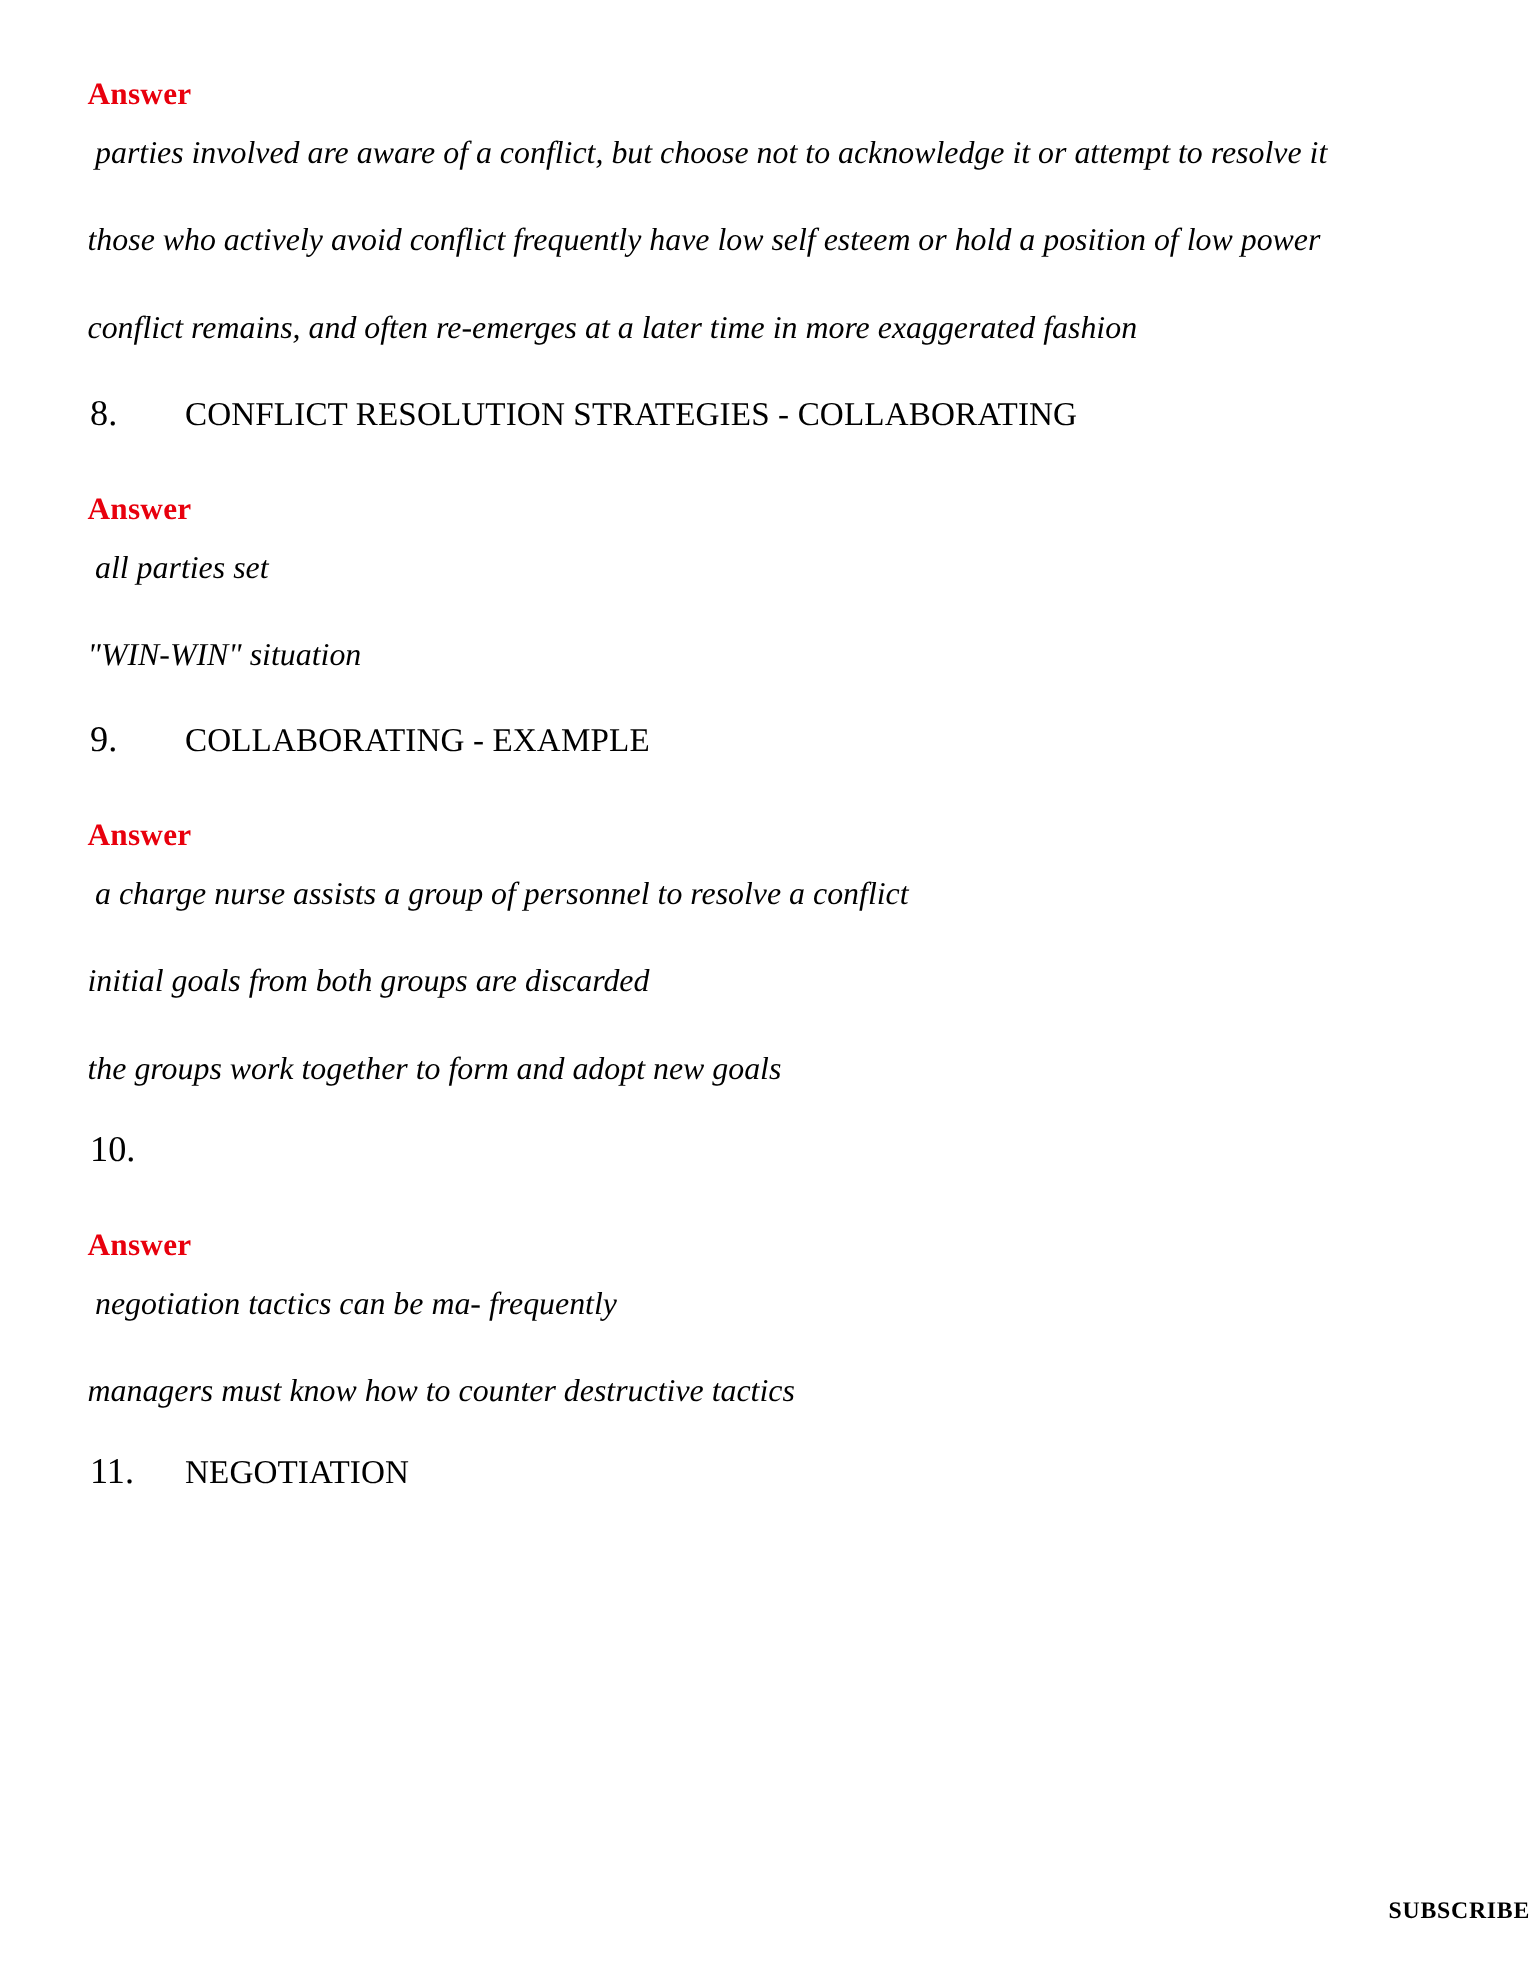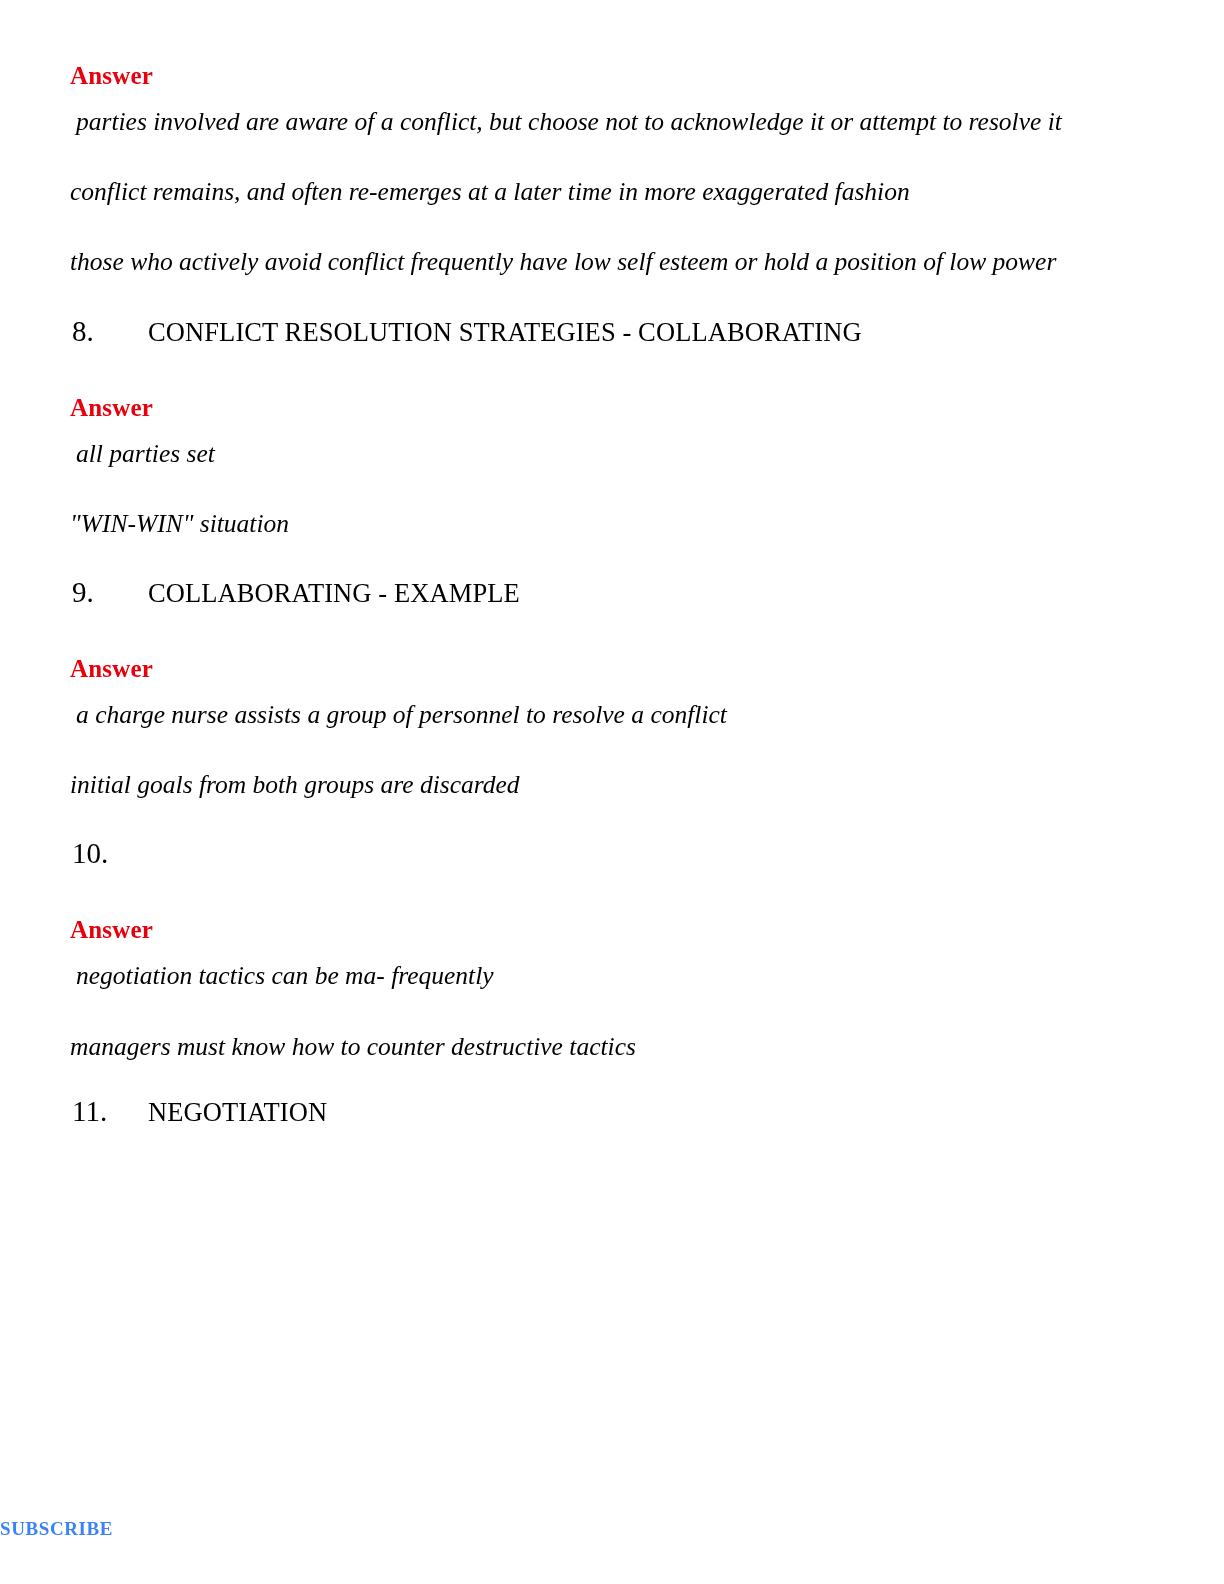--- a/index.html
+++ b/index.html
@@ -63,58 +63,59 @@
   }
   .block {
     margin-bottom: 0;
   }
   .answer-block { margin-top: 46px; }
   .subscribe {
     position: absolute;
     bottom: 44px;
     left: 0;
     width: 100%;
-    text-align: left;
-    color: #3b82f6;
+    text-align: right;
+    color: #000000;
     font-size: 19px;
     font-weight: bold;
     font-family: "Liberation Serif", serif;
     letter-spacing: 0.6px;
   }
 </style>
 </head>
 <body>
 
 <div class="page">
 
   <div class="block">
     <div class="answer-label">Answer</div>
     <p class="body-line lead"> parties involved are aware of a conflict, but choose not to acknowledge it or attempt to resolve it</p>
+    <p class="body-line">those who actively avoid conflict frequently have low self esteem or hold a position of low power</p>
     <p class="body-line">conflict remains, and often re-emerges at a later time in more exaggerated fashion</p>
-    <p class="body-line">those who actively avoid conflict frequently have low self esteem or hold a position of low power</p>
   </div>
 
   <div class="qnum-row">
     <span class="qnum">8.</span>
     <span class="qtitle">CONFLICT RESOLUTION STRATEGIES - COLLABORATING</span>
   </div>
   <div class="block answer-block">
     <div class="answer-label">Answer</div>
     <p class="body-line lead"> all parties set</p>
     <p class="body-line">"WIN-WIN" situation</p>
   </div>
 
   <div class="qnum-row">
     <span class="qnum">9.</span>
     <span class="qtitle">COLLABORATING - EXAMPLE</span>
   </div>
   <div class="block answer-block">
     <div class="answer-label">Answer</div>
     <p class="body-line lead"> a charge nurse assists a group of personnel to resolve a conflict</p>
     <p class="body-line">initial goals from both groups are discarded</p>
+    <p class="body-line tight">the groups work together to form and adopt new goals</p>
   </div>
 
   <div class="qnum-row">
     <span class="qnum">10.</span>
   </div>
   <div class="block answer-block">
     <div class="answer-label">Answer</div>
     <p class="body-line lead"> negotiation tactics can be ma- frequently</p>
     <p class="body-line tight">managers must know how to counter destructive tactics</p>
   </div>

